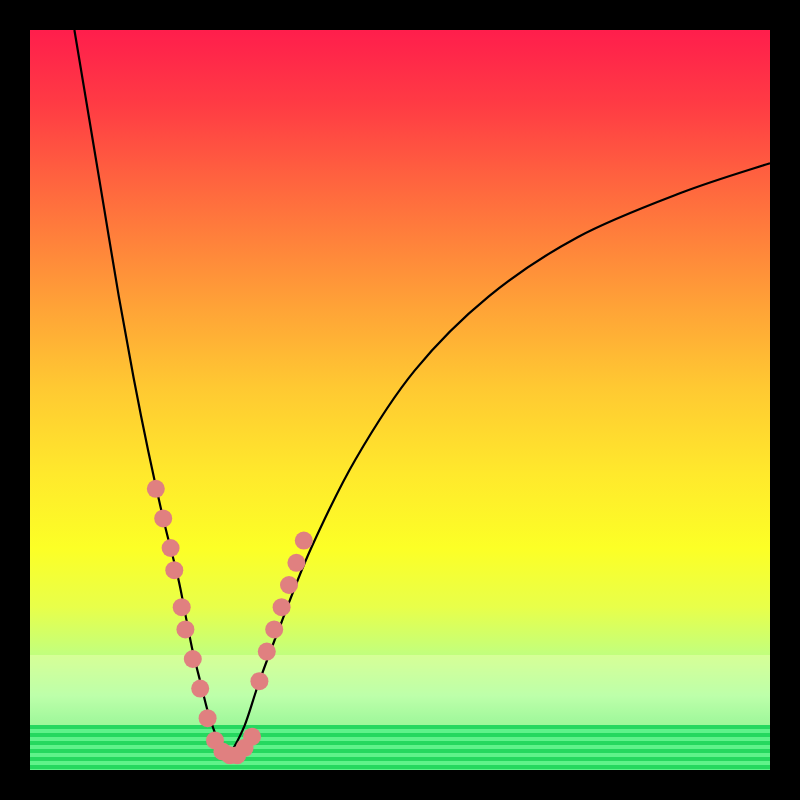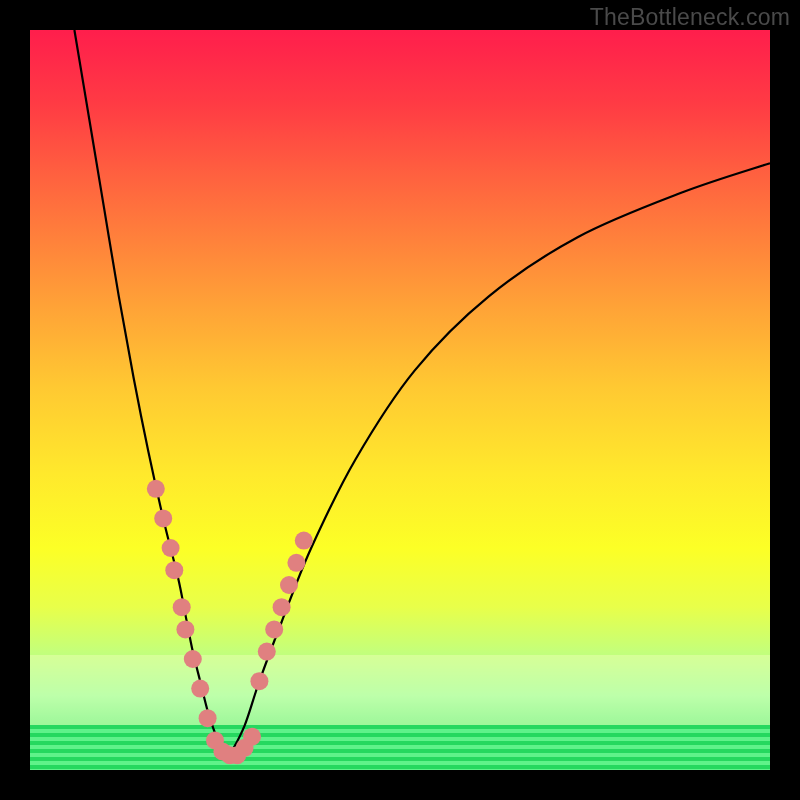--- a/index.html
+++ b/index.html
@@ -88,21 +88,20 @@
   }
   .dot {
     fill: #e08080;
     stroke: none;
   }
 </style>
 </head>
 <body>
 
 <div class="frame">
-  <div class="watermark">TheBottleneck.com</div>
 
   <div class="plot-area">
     <div class="band-light"></div>
     <div class="band-green-stripes"></div>
 
     <svg class="curves" viewBox="0 0 740 740">
       <path id="left-curve" class="curve" d="M 44.4,0 C 46.86666666666667,14.799999999999992 54.266666666666666,59.199999999999946 59.2,88.79999999999995 C 64.13333333333334,118.39999999999996 69.06666666666666,148.00000000000003 74,177.60000000000002 C 78.93333333333334,207.20000000000002 83.86666666666666,238.03333333333333 88.8,266.4 C 93.73333333333333,294.76666666666665 98.66666666666667,321.9 103.60000000000001,347.79999999999995 C 108.53333333333335,373.69999999999993 113.46666666666667,398.3666666666667 118.4,421.8 C 123.33333333333334,445.23333333333335 128.26666666666665,467.4333333333333 133.2,488.4 C 138.13333333333333,509.3666666666667 144.3,531.5666666666667 148,547.6 C 151.7,563.6333333333333 152.93333333333334,572.2666666666667 155.4,584.6 C 157.86666666666667,596.9333333333334 160.33333333333334,610.5 162.8,621.6 C 165.26666666666668,632.7 167.73333333333335,641.3333333333334 170.20000000000002,651.2 C 172.66666666666669,661.0666666666667 175.13333333333333,672.1666666666666 177.6,680.8 C 180.06666666666666,689.4333333333333 182.53333333333333,696.8333333333334 185,703 C 187.46666666666667,709.1666666666666 189.93333333333334,714.0999999999999 192.4,717.8 C 194.86666666666667,721.5 198.56666666666666,723.9666666666667 199.8,725.2"></path>
       <path id="right-curve" class="curve" d="M 199.8,725.2 C 202.26666666666668,720.2666666666667 209.66666666666666,707.9333333333334 214.6,695.6 C 219.53333333333333,683.2666666666667 223.23333333333335,668.4666666666667 229.4,651.2 C 235.56666666666666,633.9333333333334 242.9666666666667,614.2 251.60000000000002,592 C 260.23333333333335,569.8 268.8666666666667,545.1333333333333 281.2,518 C 293.5333333333333,490.8666666666667 308.33333333333337,458.8 325.6,429.2 C 342.8666666666667,399.59999999999997 362.6,367.5333333333333 384.8,340.4 C 407,313.26666666666665 431.6666666666667,288.59999999999997 458.8,266.4 C 485.93333333333334,244.2 515.5333333333333,224.46666666666673 547.6,207.20000000000005 C 579.6666666666667,189.93333333333337 619.1333333333334,175.1333333333333 651.2,162.79999999999995 C 683.2666666666667,150.4666666666666 725.2,138.13333333333335 740,133.20000000000005"></path>
       <g id="dots">
           <circle cx="125.80000000000001" cy="458.8" r="9" class="dot" fill="#e08080"></circle>

